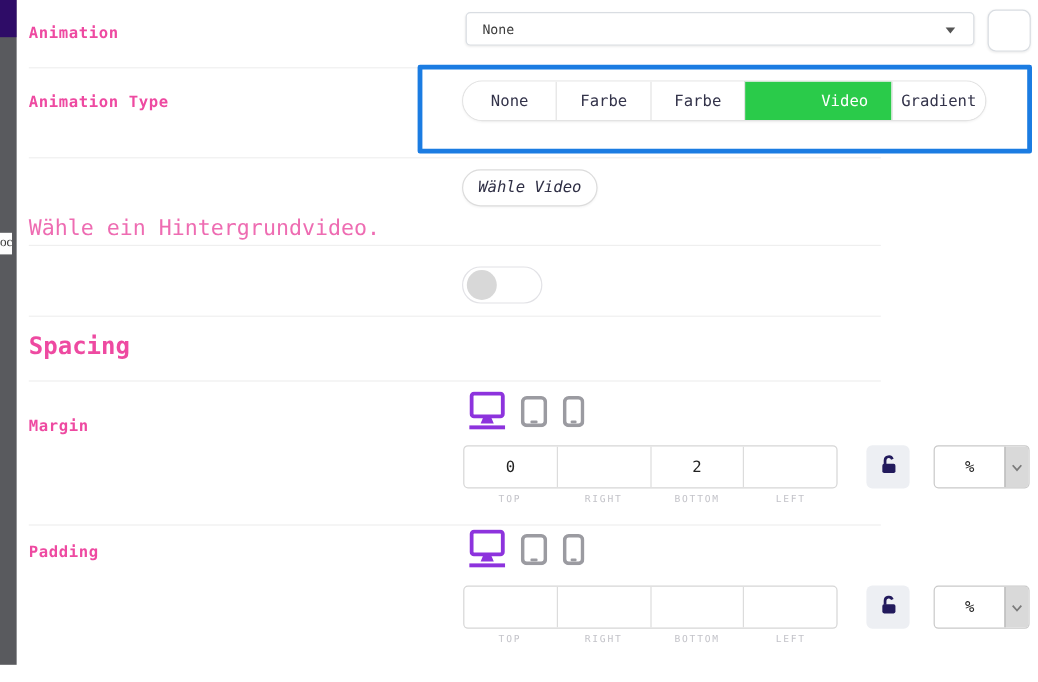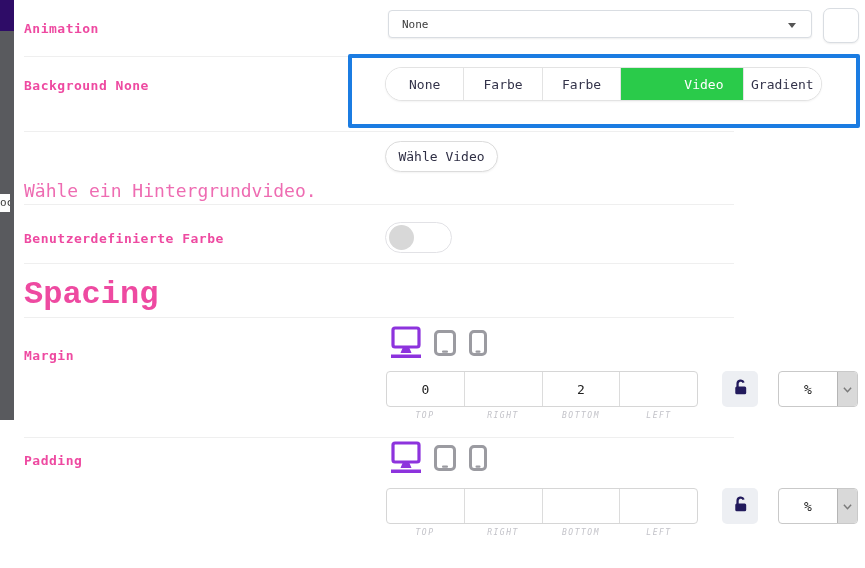--- a/index.html
+++ b/index.html
@@ -13,32 +13,32 @@
     --border:#dcdcdc;
     --divider:#efefef;
     --sublabel:#c3c3c9;
   }
   *{margin:0;padding:0;box-sizing:border-box;}
   html,body{width:865px;height:568px;overflow:hidden;background:#fff;
     font-family:"DejaVu Sans Mono", monospace;}
   .stage{position:relative;width:865px;height:568px;}
 
   
-  .left-strip{position:absolute;left:0;top:0;width:14px;height:420px;background:#595a5e;}
+  .left-strip{position:absolute;left:0;top:0;width:14px;height:554px;background:#595a5e;font-family:Liberation Serif, serif;}
   .strip-purple{position:absolute;left:0;top:0;width:14px;height:31px;background:#2e0c67;}
   .strip-text{position:absolute;left:0;top:194px;width:10px;height:18px;background:#fdfdfd;
     font-size:11px;color:#3a3a3a;overflow:hidden;line-height:17px;}
 
   
   .panel{position:absolute;left:14px;top:0;width:728px;height:568px;background:#fff;}
   .divider{position:absolute;left:10px;right:8px;height:1px;background:var(--divider);}
 
   .row-label{position:absolute;left:10px;font-size:13px;font-weight:bold;color:var(--pink);letter-spacing:.5px;}
   .desc-text{position:absolute;left:10px;font-size:18px;color:var(--pink-light);}
-  .section-heading{position:absolute;left:10px;font-size:32px;font-weight:bold;color:var(--pink);font-family:Liberation Mono, monospace;}
+  .section-heading{position:absolute;left:10px;font-size:20px;font-weight:bold;color:var(--pink);}
 
   
   .select-box{position:absolute;left:374px;top:10px;width:424px;height:28px;background:#fff;
     border:1px solid #d9dde2;border-radius:4px;box-shadow:0 1px 2px rgba(0,0,0,.07);
     display:flex;align-items:center;cursor:pointer;}
   .select-box .val{font-size:11px;color:#3c3c3c;padding-left:13px;}
   .caret{position:absolute;right:15px;top:12px;width:0;height:0;
     border-left:4px solid transparent;border-right:4px solid transparent;border-top:5px solid #555;}
   .mini-box{position:absolute;left:809px;top:8px;width:36px;height:35px;background:#fff;
     border:1px solid #d9dde2;border-radius:7px;box-shadow:0 1px 2px rgba(0,0,0,.07);cursor:pointer;}
@@ -50,38 +50,38 @@
     border:1px solid #e3e3e3;border-radius:17px;display:flex;overflow:hidden;
     box-shadow:0 1px 2px rgba(0,0,0,.05);}
   .btn-group .opt{flex:1;display:flex;align-items:center;justify-content:center;
     font-size:13px;color:#33334a;border-left:1px solid #e3e3e3;cursor:pointer;background:#fff;}
   .btn-group .opt:first-child{border-left:none;}
   .btn-group .opt.active{background:var(--green);color:#fff;padding-left:44px;}
 
   
   .pill-btn{position:absolute;left:371px;top:141px;width:113px;height:31px;background:#fff;
     border:1px solid var(--border);border-radius:16px;display:flex;align-items:center;justify-content:center;
-    font-size:13px;color:#2f2f45;box-shadow:0 1px 2px rgba(0,0,0,.05);cursor:pointer;}
+    font-size:13px;color:#2f2f45;box-shadow:0 1px 2px rgba(0,0,0,.05);cursor:pointer;font-style:italic;}
 
   
   .toggle{position:absolute;left:371px;top:222px;width:67px;height:31px;background:#fff;
     border:1px solid #e2e2e6;border-radius:16px;cursor:pointer;}
   .knob{position:absolute;left:3px;top:2px;width:25px;height:25px;border-radius:50%;background:#d8d8d8;}
 
   
   .devices{position:absolute;display:flex;align-items:flex-start;gap:13px;}
   .device{cursor:pointer;display:inline-flex;}
 
   
   .quad{position:absolute;left:372px;width:312px;height:36px;border:1px solid #d6d6d6;
     border-radius:4px;background:#fff;display:flex;overflow:hidden;}
   .quad input{flex:1;border:none;border-left:1px solid #dcdcdc;outline:none;text-align:center;
     font-family:"DejaVu Sans Mono",monospace;font-size:13px;color:#222;background:transparent;min-width:0;}
   .quad input:first-child{border-left:none;}
-  .sublabels{position:absolute;left:372px;width:312px;display:flex;font-style:italic;}
+  .sublabels{position:absolute;left:372px;width:312px;display:flex;}
   .sublabels span{flex:1;text-align:center;font-size:8px;letter-spacing:1.5px;color:var(--sublabel);}
 
   .lock-btn{position:absolute;left:708px;width:36px;height:36px;background:#edeff3;border:none;
     border-radius:5px;display:flex;align-items:center;justify-content:center;cursor:pointer;}
 
   .unit-select{position:absolute;left:764px;width:80px;height:36px;background:#fff;
     border:1px solid #c9c9c9;border-radius:4px;display:flex;overflow:hidden;cursor:pointer;}
   .unit-select .unit-val{flex:1;display:flex;align-items:center;justify-content:center;
     font-size:13px;color:#222;}
   .unit-select .unit-arrow{width:20px;background:#d9d9d9;border-left:1px solid #b5b5b5;
@@ -100,36 +100,35 @@
   <div class="panel">
 
     <div class="row-label" style="top:21px">Animation</div>
     <div class="select-box">
       <span class="val">None</span>
       <span class="caret"></span>
     </div>
     <div class="mini-box"></div>
     <div class="divider" style="top:56px"></div>
 
-    <div class="row-label" style="top:78px">Background None</div>
+    <div class="row-label" style="top:78px">Animation Type</div>
     <div class="highlight-box"></div>
     <div class="btn-group">
       <div class="opt">None</div>
       <div class="opt">Farbe</div>
       <div class="opt">Farbe</div>
       <div class="opt active">Video</div>
       <div class="opt">Gradient</div>
     </div>
     <div class="divider" style="top:131px"></div>
 
     <div class="pill-btn">Wähle Video</div>
     <div class="desc-text" style="top:180px">Wähle ein Hintergrundvideo.</div>
     <div class="divider" style="top:204px"></div>
 
-    <div class="row-label" style="top:231px">Benutzerdefinierte Farbe</div>
     <div class="toggle">
       <div class="knob"></div>
     </div>
     <div class="divider" style="top:263px"></div>
 
     <div class="section-heading" style="top:276px">Spacing</div>
     <div class="divider" style="top:317px"></div>
 
     <div class="row-label" style="top:348px">Margin</div>
     <div class="devices" style="left:377px;top:326px">

